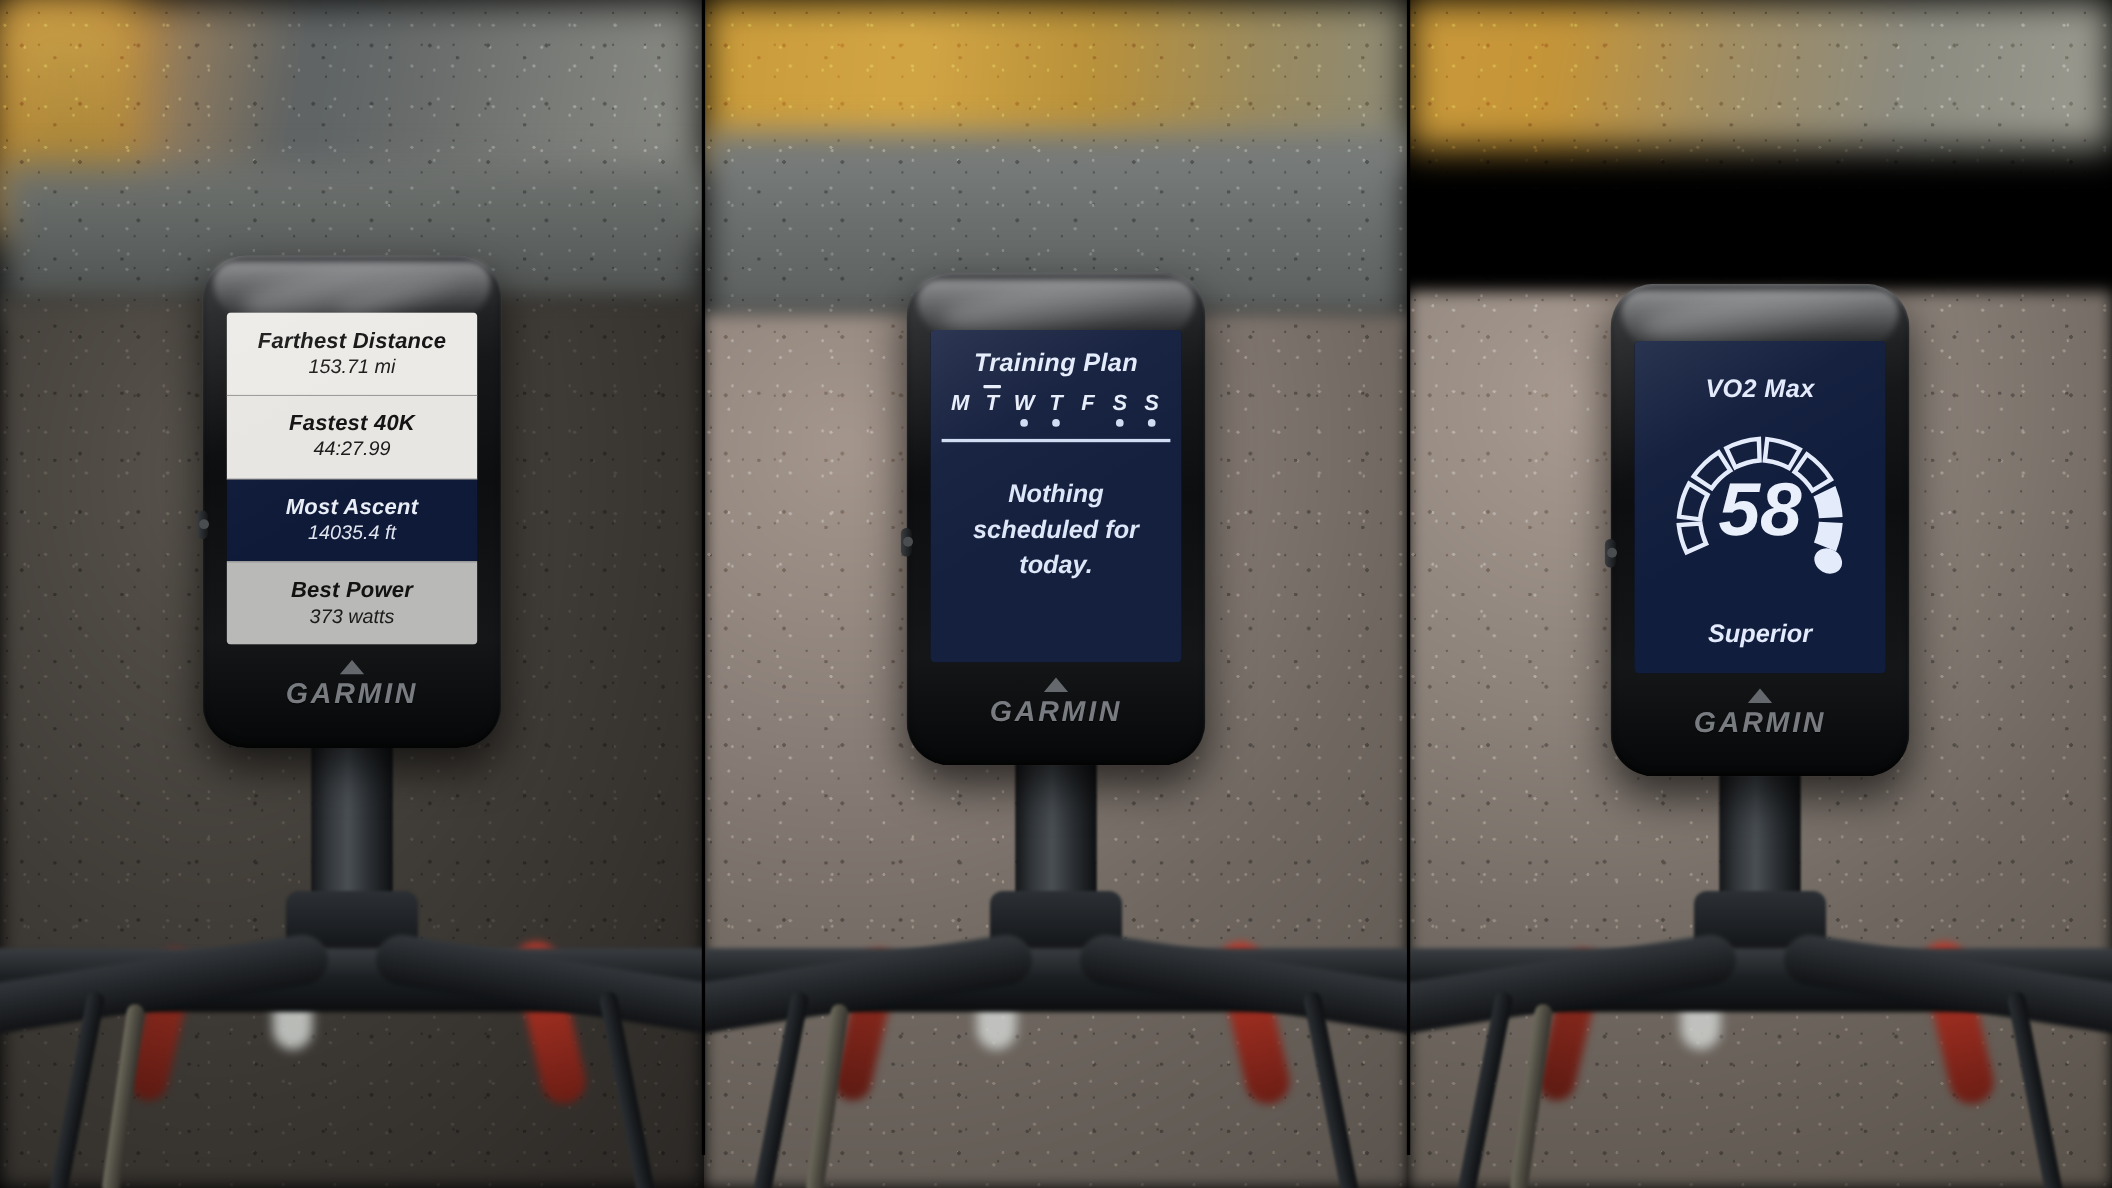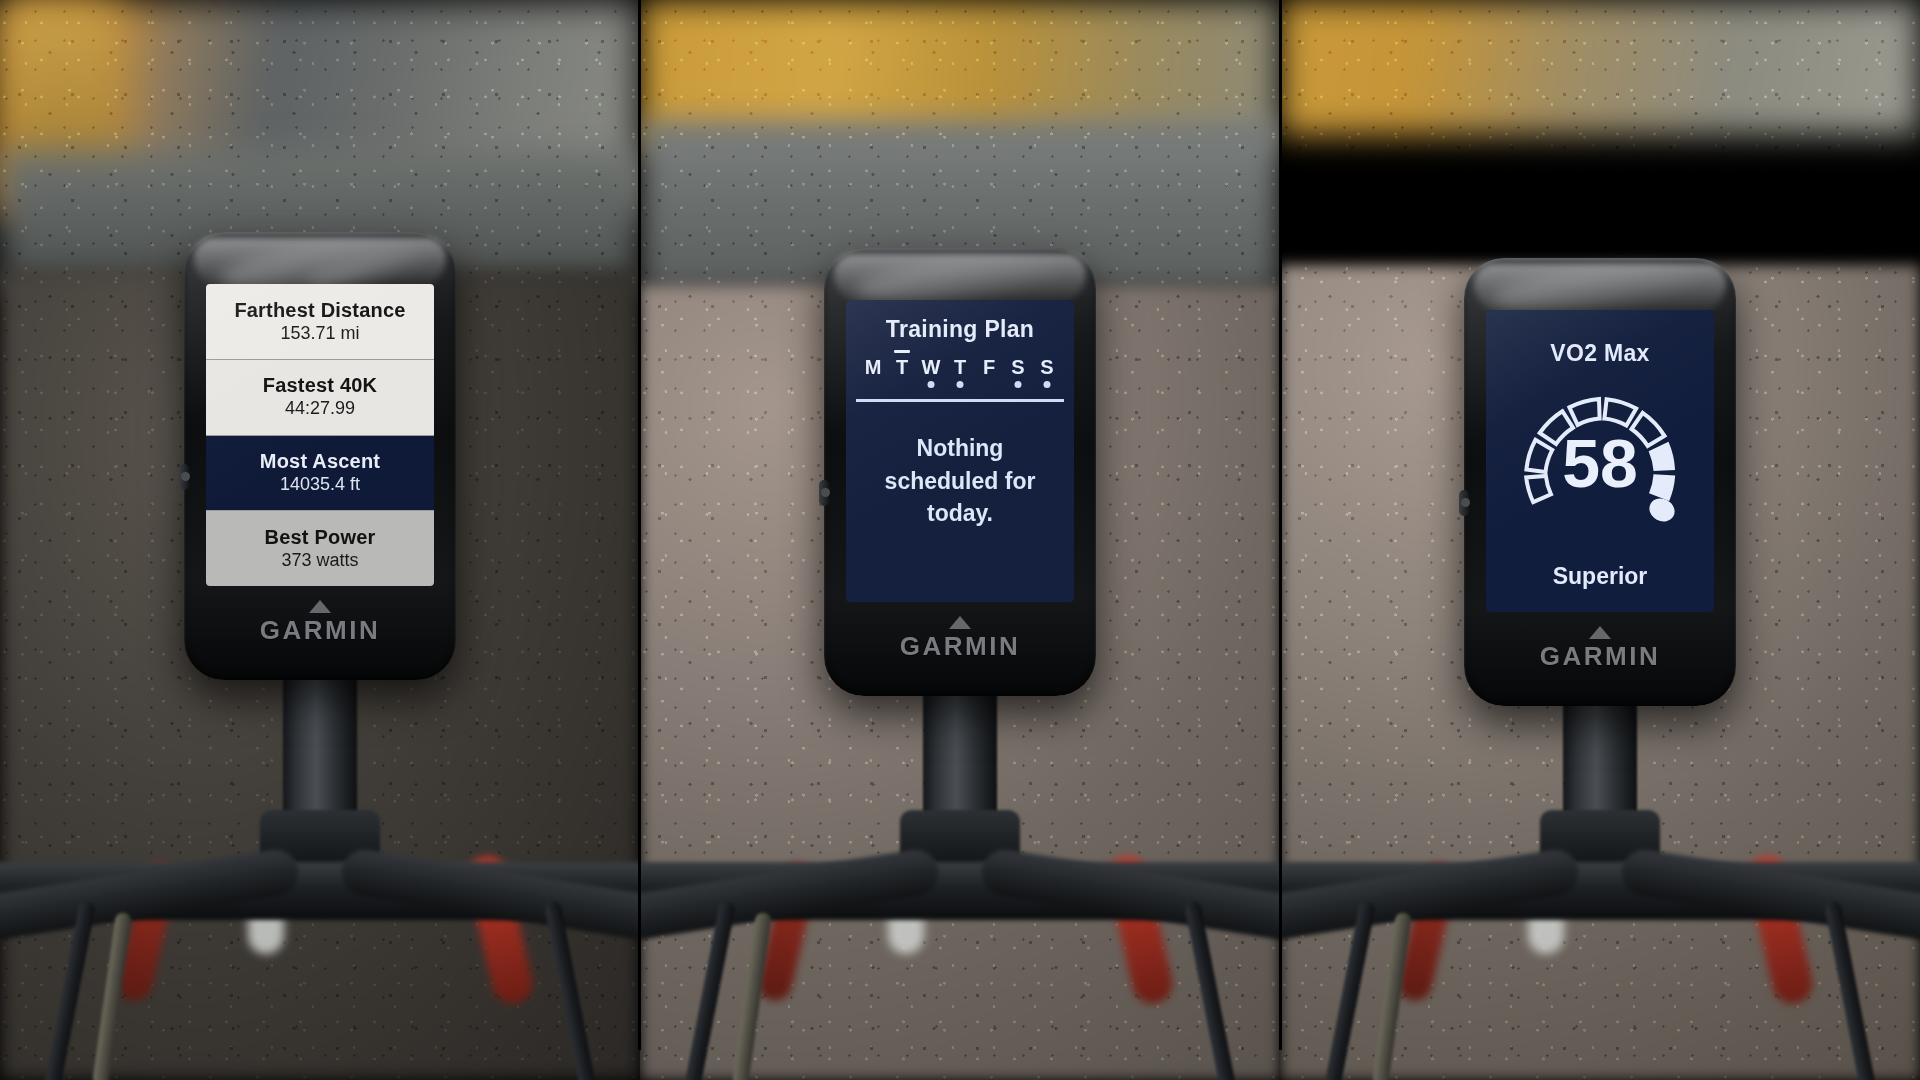--- a/index.html
+++ b/index.html
@@ -1,18 +1,18 @@
 <!DOCTYPE html>
 <html><head>
 <meta charset="utf-8">
 <title>Garmin Edge Screens</title>
 <style>
   html,body{margin:0;padding:0;background:#000;}
   body{width:1920px;height:1080px;overflow:hidden;font-family:"Liberation Sans",sans-serif;}
-  .stage{position:relative;width:1920px;height:1050px;display:flex;}
+  .stage{position:relative;width:1920px;height:1050px;display:flex;font-style:italic;}
 
   .panel{position:relative;width:640px;height:1080px;overflow:hidden;}
 
   
   .bg{position:absolute;inset:0;}
   .bg .band{position:absolute;left:0;right:0;}
 
   
   .p1 .sky{top:0;height:215px;background:
       linear-gradient(100deg,#d99a3c 0%,#c98a33 14%,#8d7a5e 26%,#5d6264 42%,#6a6d6b 60%,#7b7d79 78%,#8a8b84 100%);

